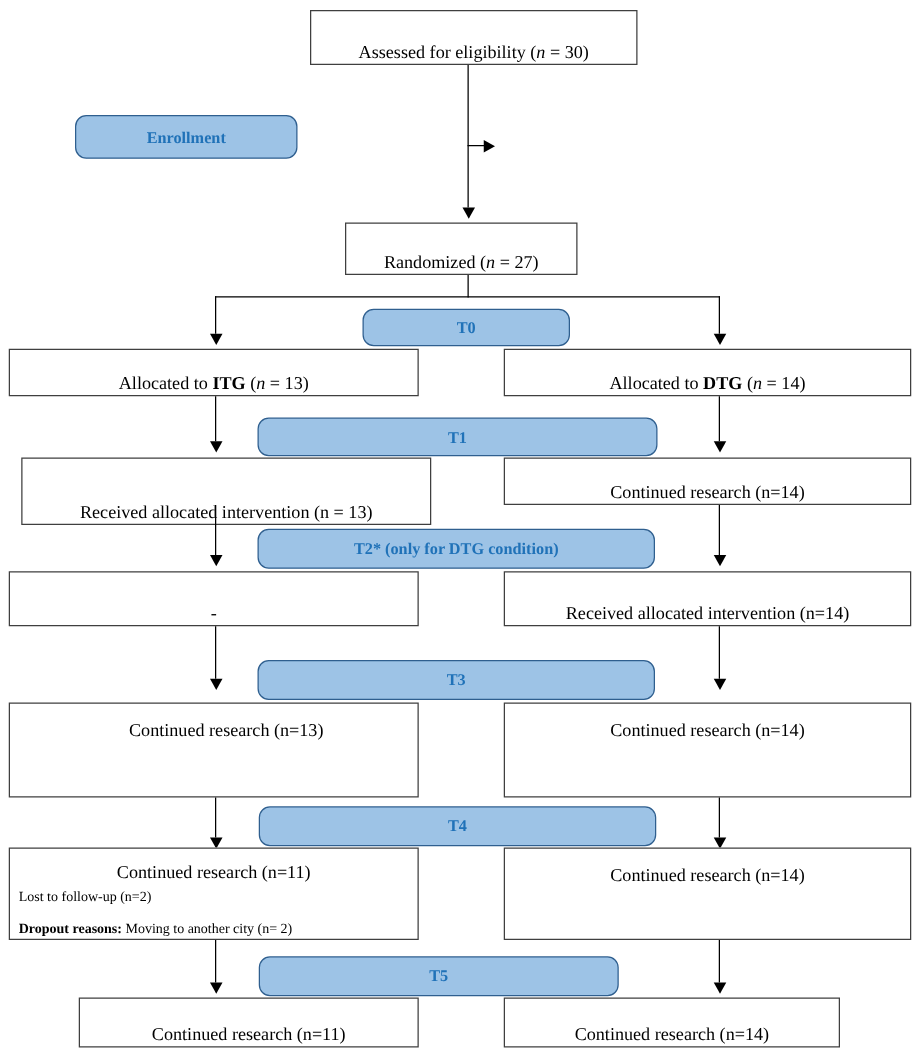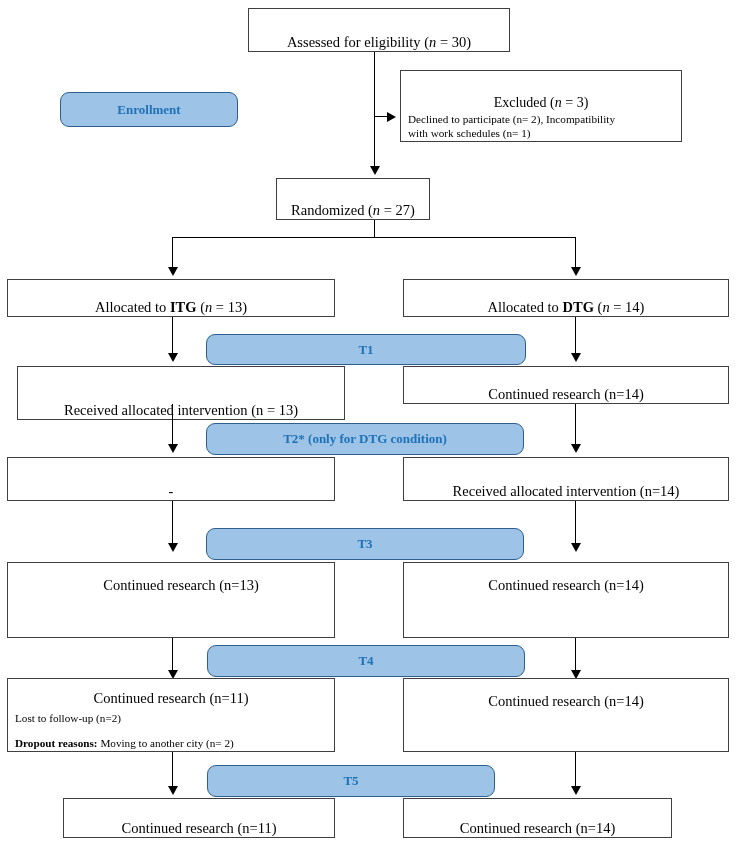--- a/index.html
+++ b/index.html
@@ -34,45 +34,41 @@
       Assessed for eligibility (<i class="it">n</i> = <span>30</span>)
     </div>
   </div>
 
   <div class="vline" style="left:374px;top:52px;height:114px;"></div>
   <div class="ar-d" style="left:370px;top:166px;"></div>
 
   <div class="hline" style="left:374px;top:116px;width:14px;"></div>
   <div class="ar-r" style="left:387px;top:112px;"></div>
 
-  <div class="box ctr" style="left:400px;top:70px;width:282px;height:72px;">
-    <div class="line" style="font-size:14px;">
-      Excluded (<i class="it">n</i> = <span>3</span>)
-    </div>
-    <div class="sub">Declined to participate (n= 2), Incompatibility</div>
-    <div class="sub">with work schedules (n= 1)</div>
-  </div>
 
   <div class="badge" style="left:60px;top:92px;width:178px;height:35px;">
     <span>Enrollment</span>
   </div>
 
-  <div class="box ctr" style="left:276px;top:178px;width:154px;height:42px;">
+  <div class="box ctr" style="left:276px;top:178px;width:186px;height:42px;">
     <div class="line">
       Randomized (<i class="it">n</i> = <span>27</span>)
     </div>
   </div>
 
   <div class="vline" style="left:374px;top:220px;height:18px;"></div>
   <div class="hline" style="left:172px;top:237px;width:404px;"></div>
   <div class="vline" style="left:172px;top:237px;height:30px;"></div>
   <div class="ar-d" style="left:168px;top:267px;"></div>
   <div class="vline" style="left:575px;top:237px;height:30px;"></div>
   <div class="ar-d" style="left:571px;top:267px;"></div>
 
+  <div class="badge" style="left:290px;top:247px;width:166px;height:30px;">
+    <span>T0</span>
+  </div>
   <div class="box ctr" style="left:7px;top:279px;width:328px;height:38px;">
     <div class="line">
       Allocated to <b class="bd">ITG</b> (<i class="it">n</i> = <span>13</span>)
     </div>
   </div>
   <div class="box ctr" style="left:403px;top:279px;width:326px;height:38px;">
     <div class="line">
       Allocated to <b class="bd">DTG</b> (<i class="it">n</i> = <span>14</span>)
     </div>
   </div>

